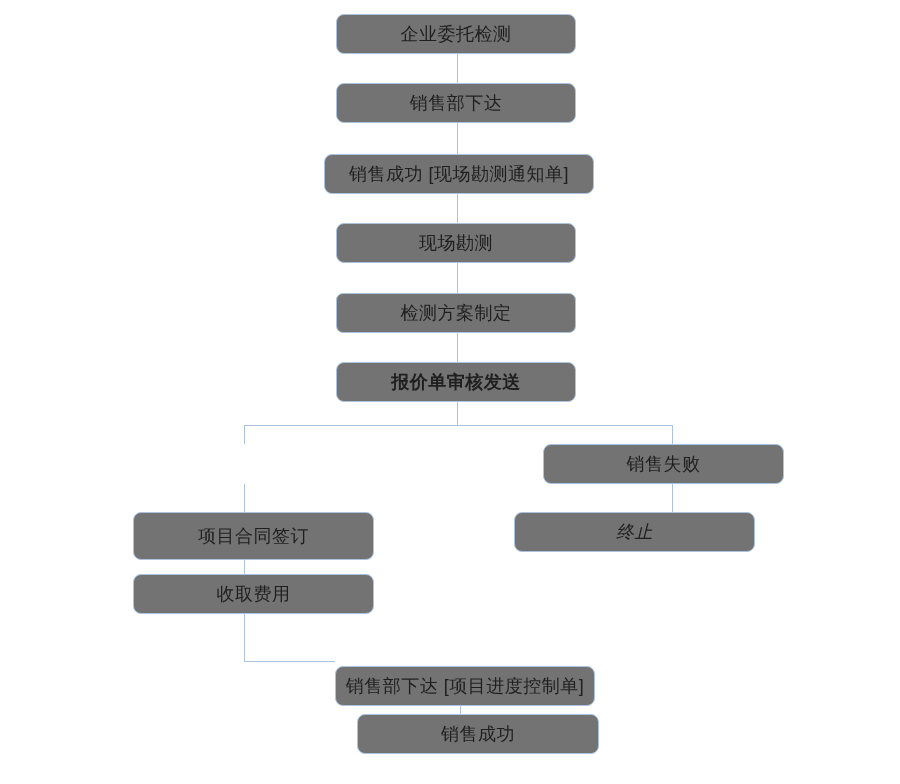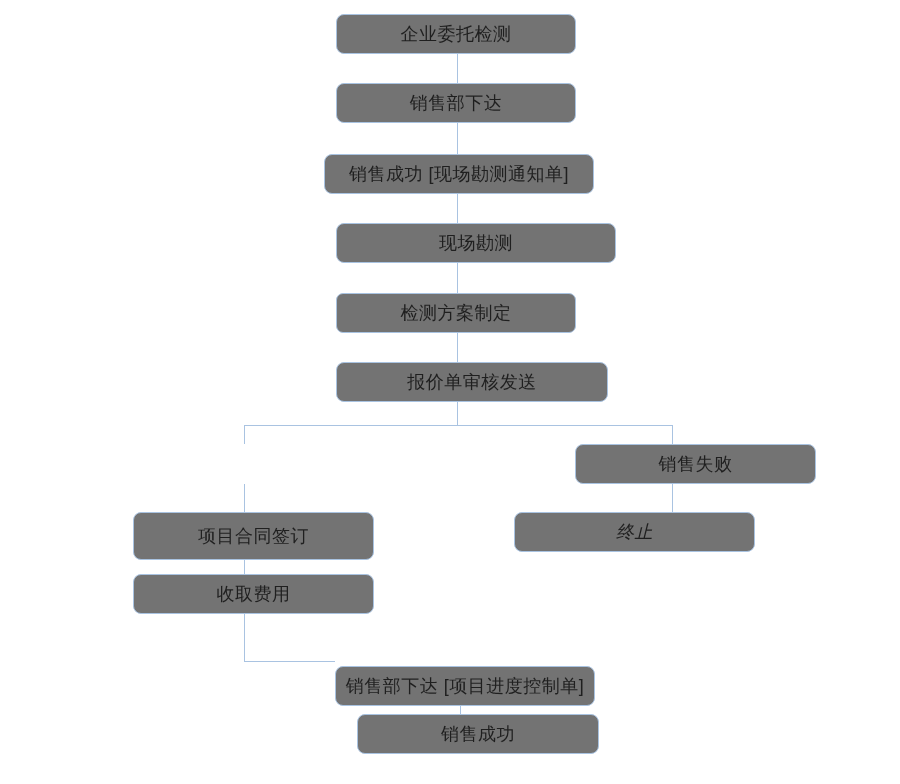--- a/index.html
+++ b/index.html
@@ -49,22 +49,22 @@
     <div class="edge" style="left: 672px; top: 425px; width: 1px; height: 19px; background: rgb(169, 195, 225);"></div>
     <div class="edge" style="left: 244px; top: 484px; width: 1px; height: 28px; background: rgb(169, 195, 225);"></div>
     <div class="edge" style="left: 672px; top: 484px; width: 1px; height: 28px; background: rgb(169, 195, 225);"></div>
     <div class="edge" style="left: 244px; top: 552px; width: 1px; height: 22px; background: rgb(169, 195, 225);"></div>
     <div class="edge" style="left: 244px; top: 614px; width: 1px; height: 47px; background: rgb(169, 195, 225);"></div>
     <div class="edge" style="left: 244px; top: 661px; width: 91px; height: 1px; background: rgb(169, 195, 225);"></div>
     <div class="edge" style="left: 460px; top: 681px; width: 1px; height: 33px; background: rgb(169, 195, 225);"></div>
     <div class="node" style="left: 336px; top: 14px; width: 240px; height: 40px;">企业委托检测</div>
     <div class="node" style="left: 336px; top: 83px; width: 240px; height: 40px;">销售部下达</div>
     <div class="node" style="left: 324px; top: 154px; width: 270px; height: 40px;">销售成功 [现场勘测通知单]</div>
-    <div class="node" style="left: 336px; top: 223px; width: 280px; height: 40px;">现场勘测</div>
+    <div class="node" style="left: 336px; top: 223px; width: 240px; height: 40px;">现场勘测</div>
     <div class="node" style="left: 336px; top: 293px; width: 240px; height: 40px; border-radius: 7px;">检测方案制定</div>
-    <div class="node" style="left: 336px; top: 362px; width: 272px; height: 40px;">报价单审核发送</div>
-    <div class="node" style="left: 543px; top: 444px; width: 241px; height: 40px; margin-left: 32px;">销售失败</div>
+    <div class="node" style="left: 336px; top: 362px; width: 240px; height: 40px; font-weight: bold;">报价单审核发送</div>
+    <div class="node" style="left: 543px; top: 444px; width: 241px; height: 40px;">销售失败</div>
     <div class="node" style="left: 133px; top: 512px; width: 241px; height: 48px;">项目合同签订</div>
     <div class="node" style="left: 514px; top: 512px; width: 241px; height: 40px; font-style: italic;">终止</div>
     <div class="node" style="left: 133px; top: 574px; width: 241px; height: 40px;">收取费用</div>
     <div class="node" style="left: 335px; top: 666px; width: 260px; height: 40px;">销售部下达 [项目进度控制单]</div>
     <div class="node" style="left: 357px; top: 714px; width: 242px; height: 40px;">销售成功</div>
   </div>
 
 </body></html>

